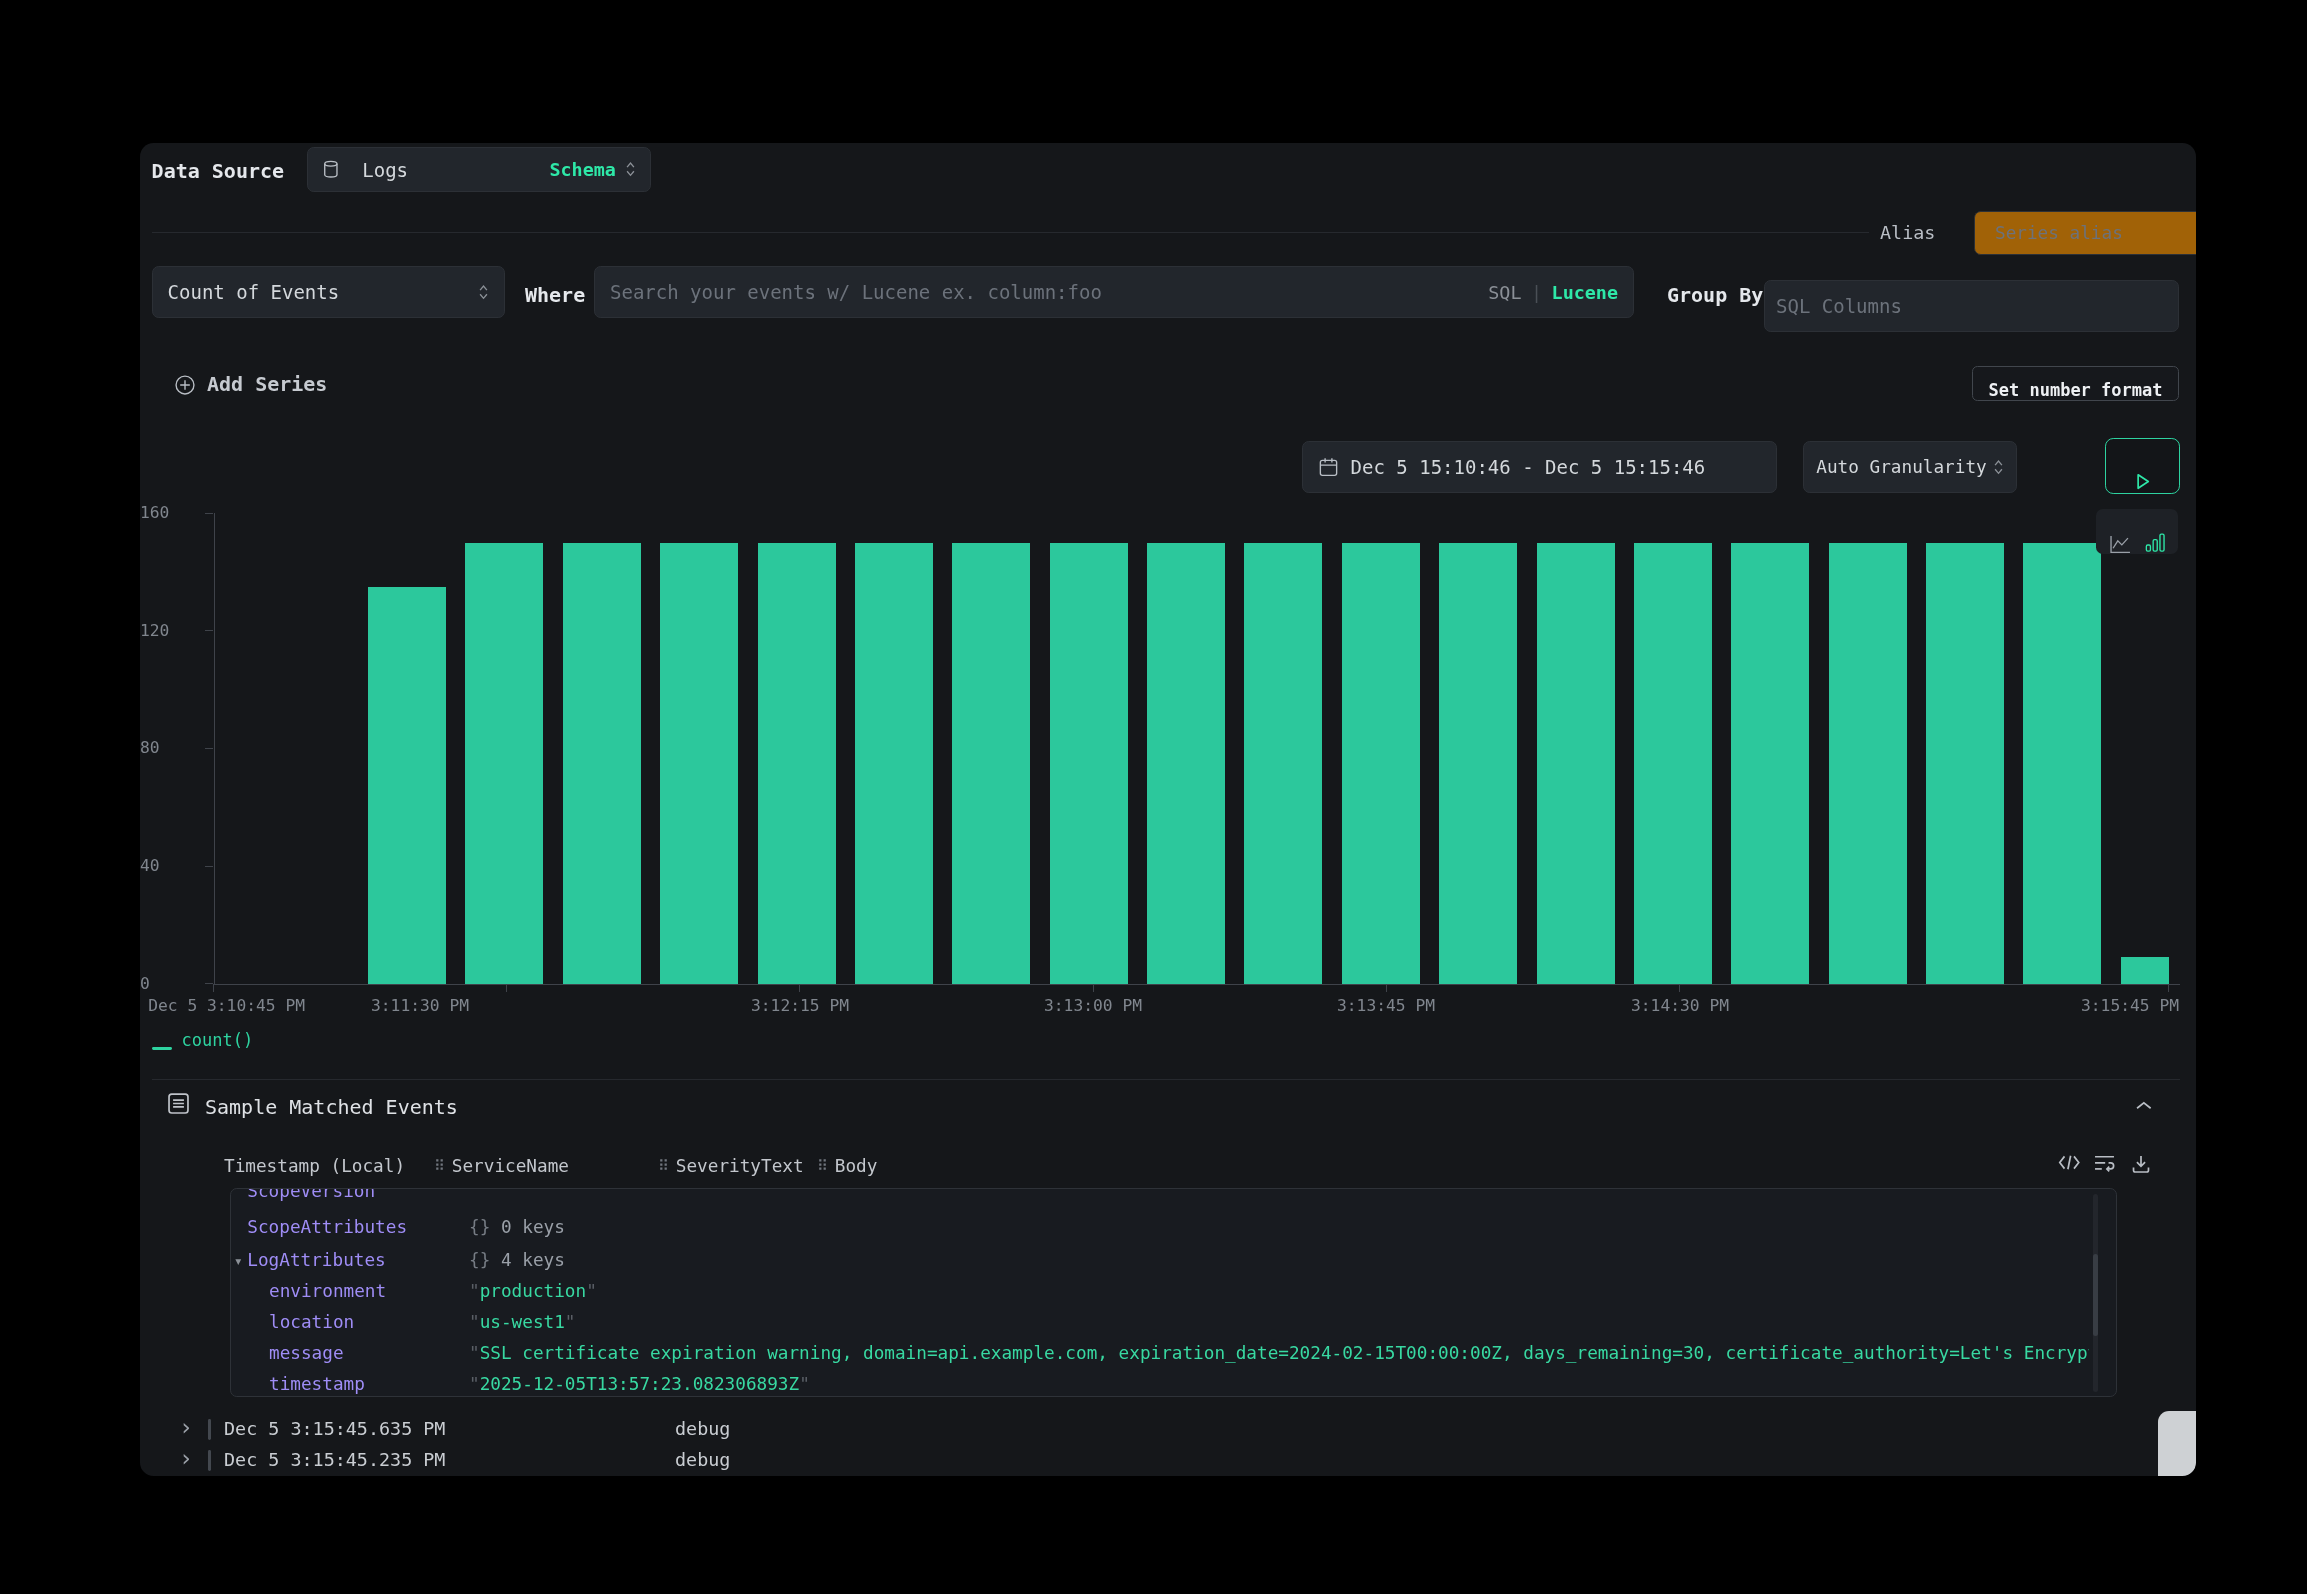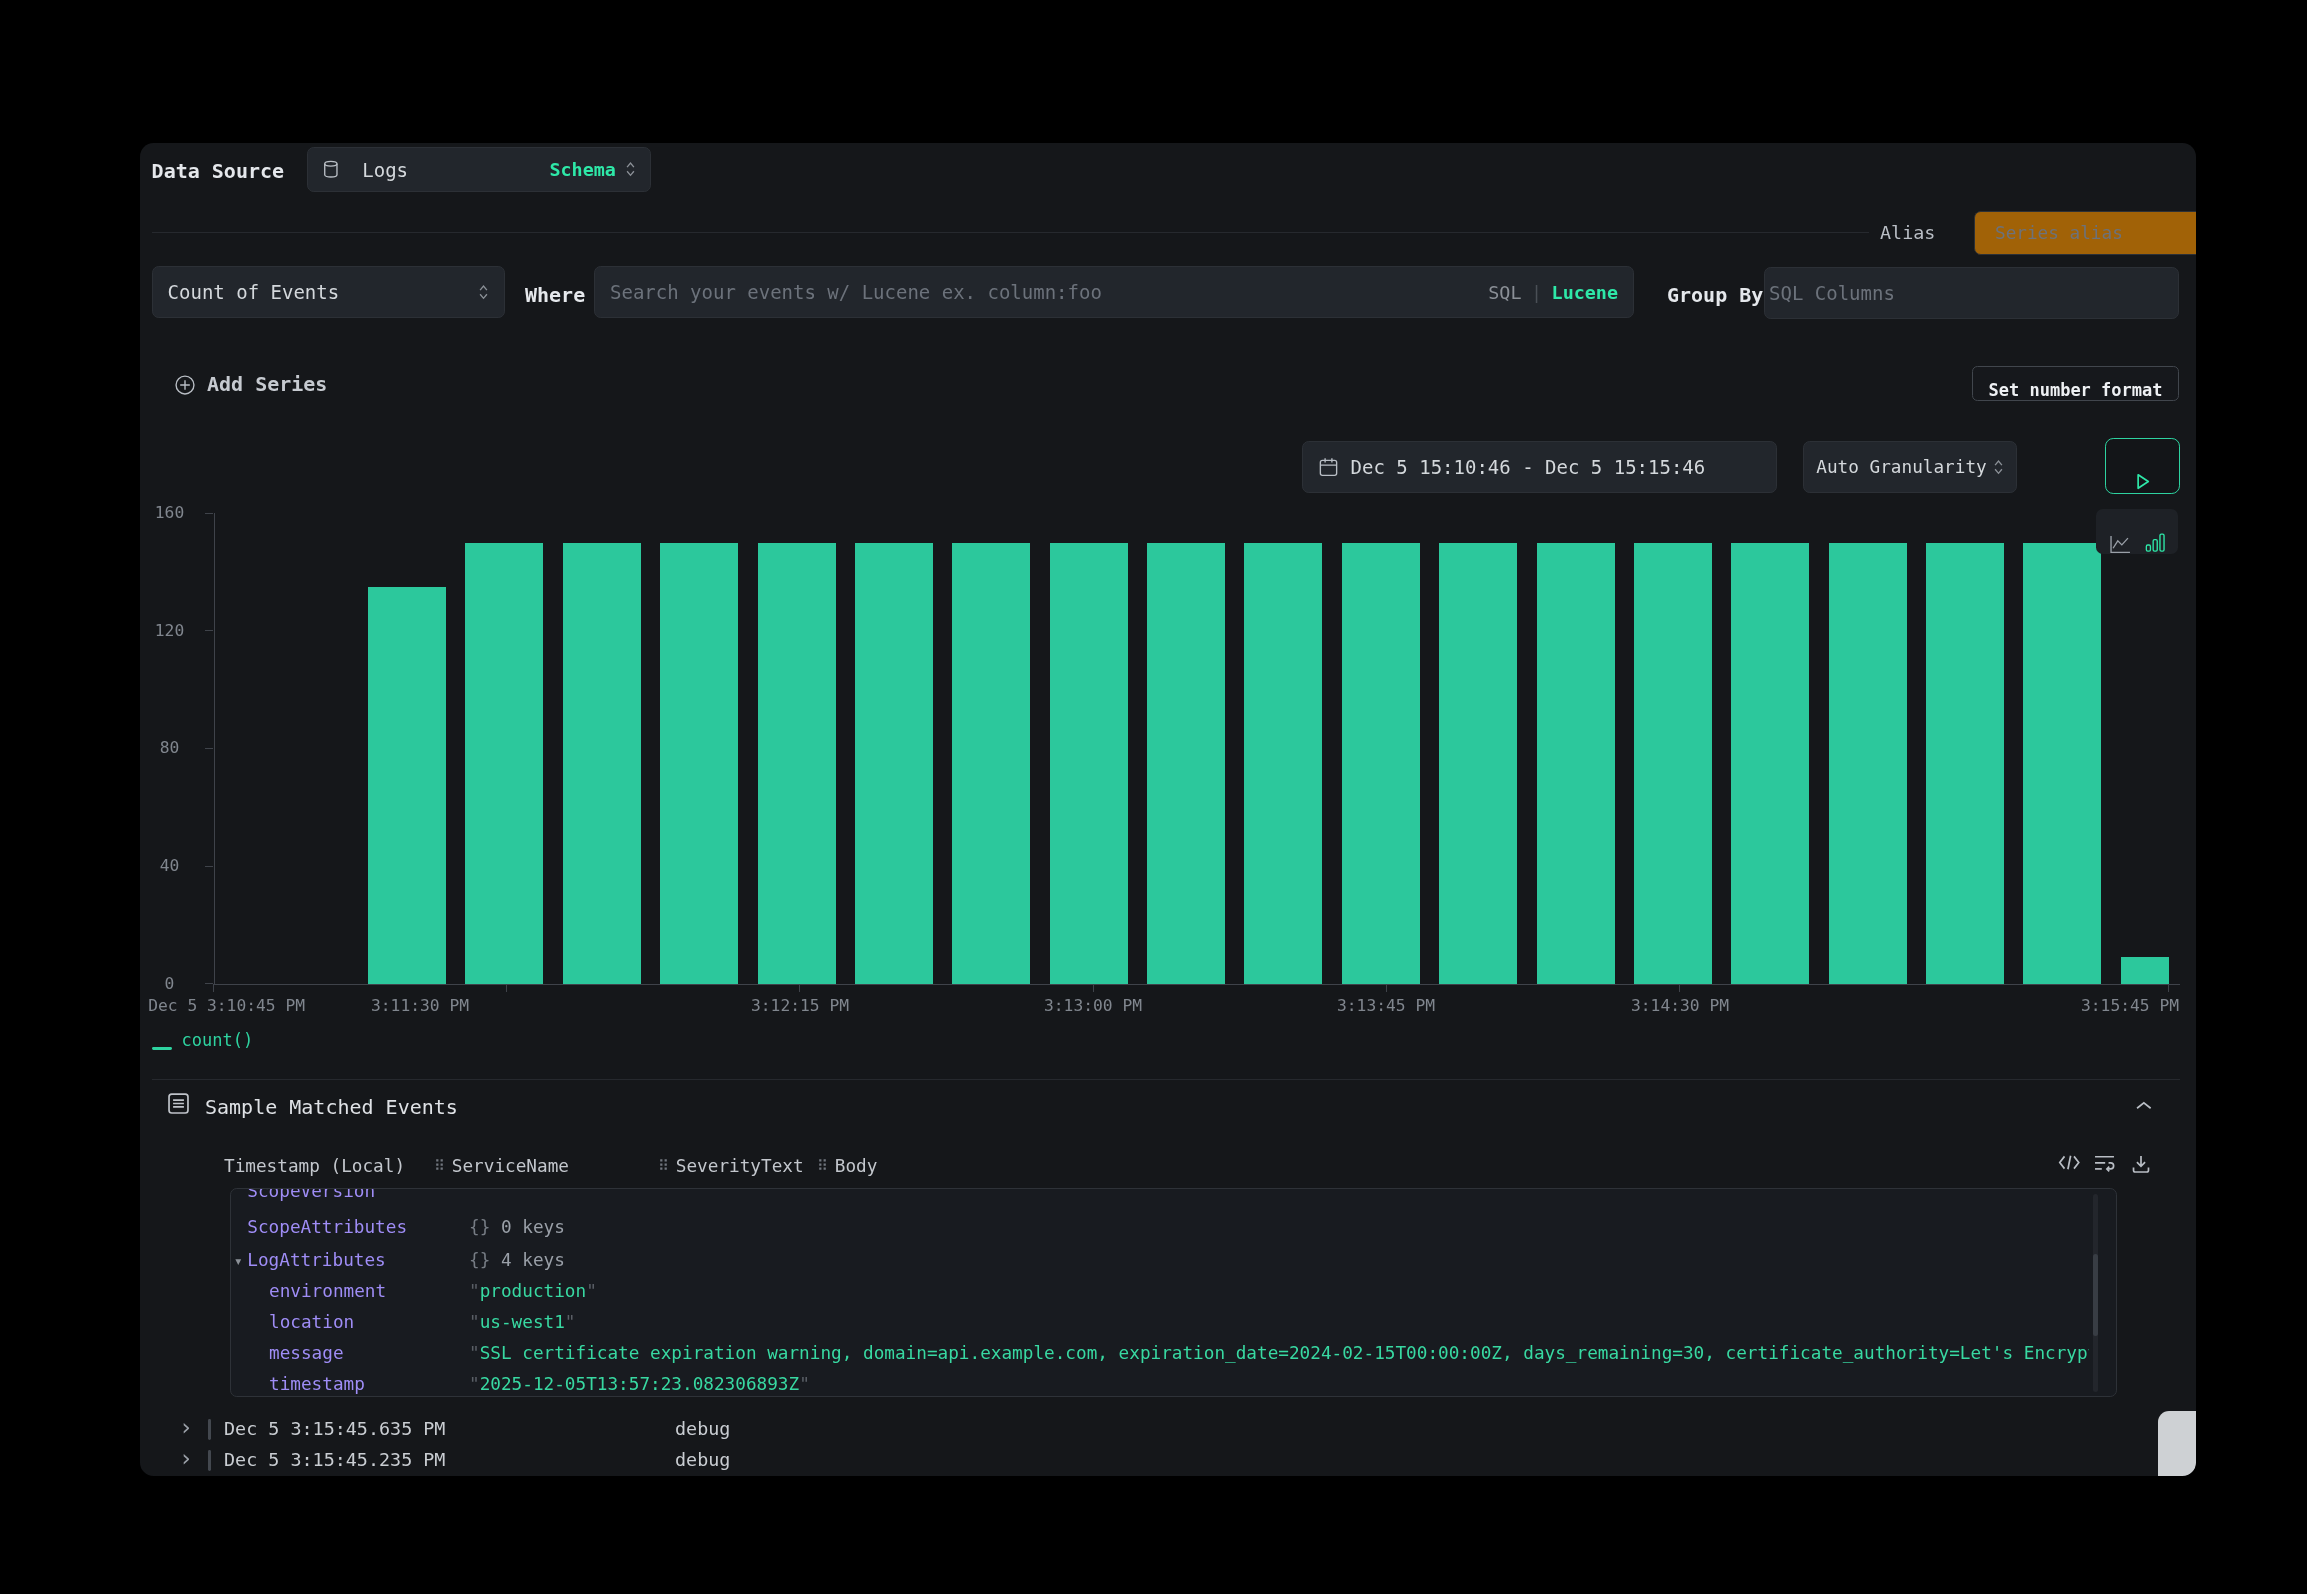--- a/index.html
+++ b/index.html
@@ -18,21 +18,21 @@
     position:absolute;background:#22262c;border:0.7px solid #2c3036;border-radius:6.8px;
     display:flex;align-items:center;
   }
   .lbl{position:absolute;font-weight:700;color:#e5e8ec;white-space:nowrap}
   .mut{color:#8b9097}
   .grn{color:#2ee8a8}
   input{background:transparent;border:none;outline:none;color:#d4d8dc;font:inherit;width:100%}
   input::placeholder{color:#6c727b}
   .axisline{position:absolute;background:#3f434a}
   .axlbl{position:absolute;font-size:16.3px;color:#80868e;white-space:nowrap}
-  .ylbl{text-align:center}
+  .ylbl{text-align:left}
   .bar{position:absolute}
   .legend-dash{width:20.4px;height:2.7px;background:#2ed3a0;border-radius:1.4px}
   .divider{position:absolute;height:0.7px;background:#26292e}
   .colcell{position:absolute;display:flex;align-items:center;gap:6.8px;font-size:17.7px;color:#c3c7cd;white-space:nowrap}
   .handle{color:#70767e;font-size:15px}
   .detailbox{
     position:absolute;left:90px;top:1045px;width:1887px;height:209px;
     background:#181b20;border:0.7px solid #2e3238;border-radius:6.8px;overflow:hidden;
   }
   .drow{position:absolute;left:0;width:100%;height:27px;font-size:17.7px;white-space:nowrap}
@@ -90,21 +90,21 @@
     </span>
   </div>
   <span class="lbl" style="left:385px;top:140px;font-size:20px">Where</span>
   <div class="ctrl" style="left:454px;top:123px;width:1040px;height:52px;padding:0 15px">
     <input style="font-size: 19px; flex: 1 1 0%;" placeholder="Search your events w/ Lucene ex. column:foo">
     <span class="mut" style="font-size:18.4px">SQL</span>
     <span style="font-size:18.4px;color:#4a4f56;margin:0 9.5px">|</span>
     <span class="grn" style="font-size:18.4px;font-weight:700">Lucene</span>
   </div>
   <span class="lbl" style="left:1527px;top:140px;font-size:20px">Group By</span>
-  <div class="ctrl" style="left:1624px;top:124px;width:415px;height:52px;padding:0 4px">
+  <div class="ctrl" style="left:1624px;top:137px;width:415px;height:52px;padding:0 11px">
     <input style="font-size: 19px;" placeholder="SQL Columns">
   </div>
 
   <div class="abs flex" style="left:34px;top:229px;gap:11px;cursor:pointer">
     <span style="display:inline-flex">
       <svg width="22" height="22" viewBox="0 0 32 32">
           <circle cx="16" cy="16" r="13" stroke="#b9bec5" stroke-width="2" fill="none"></circle>
           <path d="M16 9 V23 M9 16 H23" stroke="#b9bec5" stroke-width="2"></path>
         </svg>
     </span>

